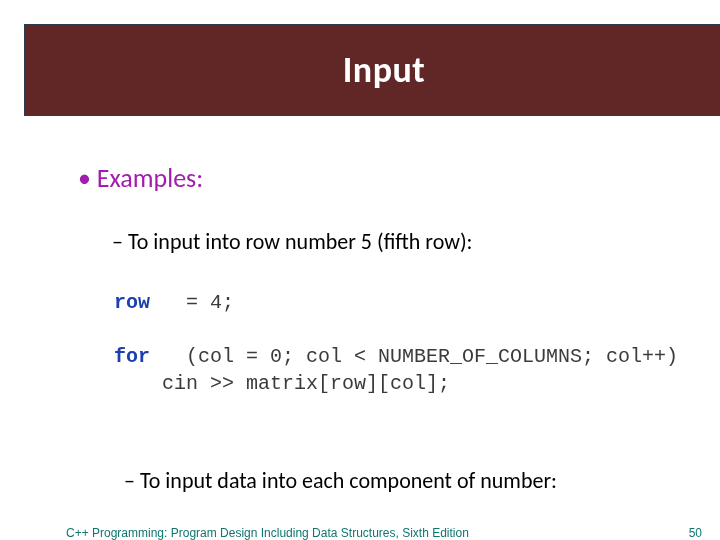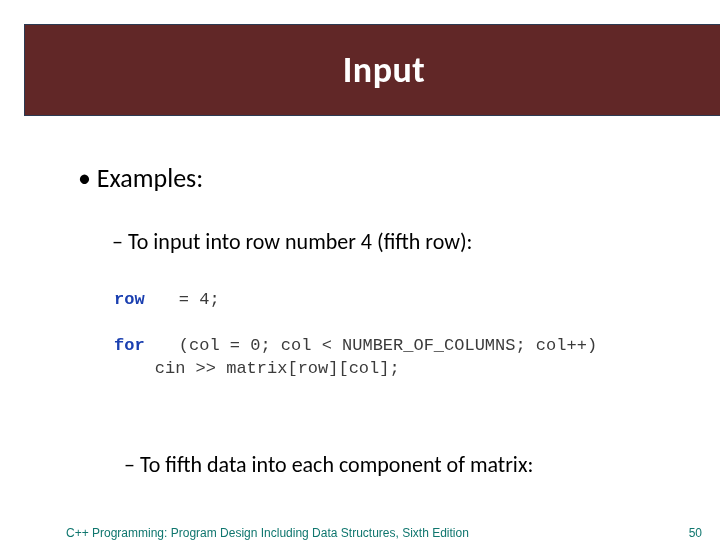--- a/index.html
+++ b/index.html
@@ -12,29 +12,29 @@
     border: 1px solid #2c3a52;
     display: flex; align-items: center; justify-content: center;
   }
   .titlebar h1 {
     color: #fff; font-size: 36px; font-weight: 700; letter-spacing: .5px;
     font-family: Calibri, Arial, sans-serif;
   }
 
   .content { position: absolute; top: 110px; left: 30px; right: 30px; }
 
-  .bullet-l1 { margin: 4px 0 10px 0; font-size: 26px; color: #000000; }
+  .bullet-l1 { margin: 4px 0 10px 0; font-size: 26px; color: #a21caf; }
   .bullet-l1::before { content: "• "; }
 
   .bullet-l2 { margin: 2px 0 10px 34px; font-size: 22px; color: #000; }
   .bullet-l2::before { content: "– "; }
 
   pre.code {
     font-family: Consolas, "Courier New", monospace;
-    font-size: 17px; line-height: 1.35;
+    font-size: 20px; line-height: 1.35;
     color: #3b3b3b;
     margin: 6px 0 18px 24px;
     white-space: pre;
   }
   pre.code .kw { color: #1a3fb0; font-weight: 700; }
   pre.code .plain { color: #3b3b3b; }
 
   .second-block { margin-top: 32px; }
 
   .footer {
@@ -50,29 +50,29 @@
 <div class="slide">
 
   <div class="titlebar">
     <h1>Input</h1>
   </div>
 
   <div class="content">
 
     <div class="bullet-l1">Examples:</div>
 
-    <div class="bullet-l2">To input into row number 4 (fifth row):</div>
+    <div class="bullet-l2">To input into row number 5 (fifth row):</div>
 
     <pre class="code"><span class="kw">row</span><span class="plain"> = 4;</span>
 
 <span class="kw">for</span><span class="plain"> (col = 0; col &lt; NUMBER_OF_COLUMNS; col++)</span>
 <span class="plain">    cin &gt;&gt; matrix[row][col];</span></pre>
 
     <div class="second-block">
-      <div class="bullet-l2">To fifth data into each component of matrix:</div>
+      <div class="bullet-l2">To input data into each component of number:</div>
 
     </div>
 
   </div>
 
   <div class="footer">
     <span>C++ Programming: Program Design Including Data Structures, Sixth Edition</span>
     <span>50</span>
   </div>
 

